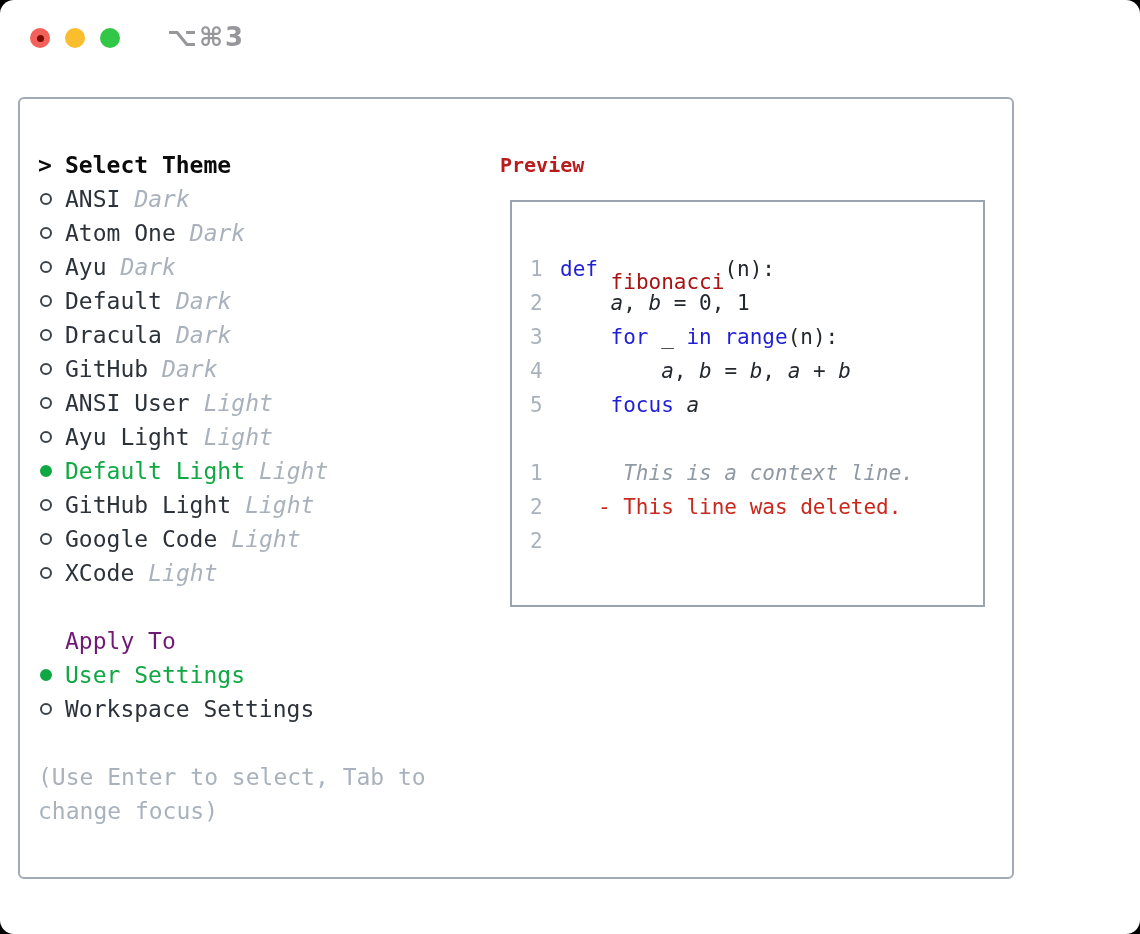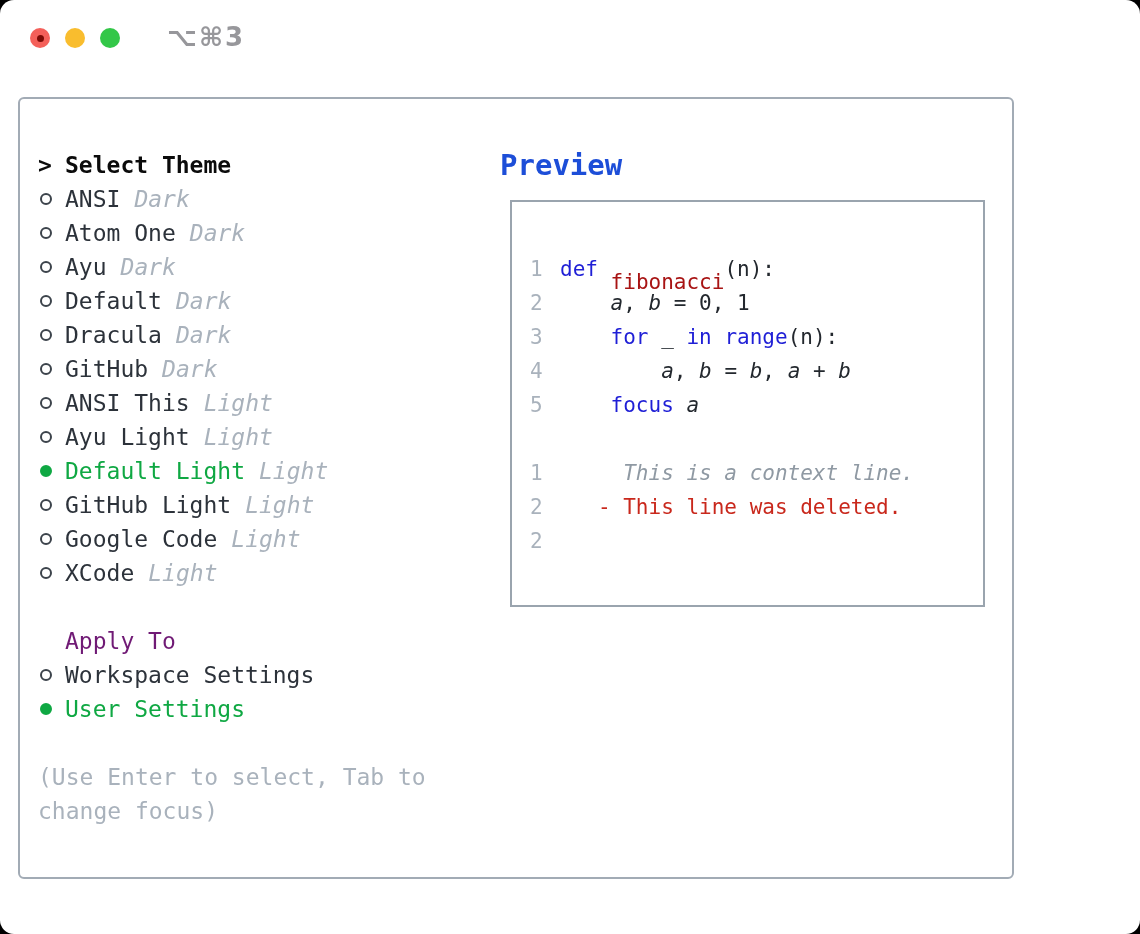--- a/index.html
+++ b/index.html
@@ -53,21 +53,21 @@
   .apply-header { color:#701a75; }
   .opt-label { color:#2c323a; }
   .opt-label.sel { color:#0fa843; }
   .hint {
     margin-top:34px; width:424px;
     color:#a9b2bc; 
   }
   
   .preview-header {
     position:absolute; left:480px; top:49px;
-    font-size:29px; line-height:34px; font-weight:bold; color:#1d4ed8;
+    font-size:20px; line-height:34px; font-weight:bold; color:#b91c1c;
   }
   .preview-box {
     position:absolute; left:490px; top:101px;
     width:471px; height:403px;
     border:2px solid #9aa4ae;
     background:#fff;
     font-size:21px; line-height:34px;
     box-sizing:content-box;
     overflow:hidden;
   }
@@ -106,36 +106,36 @@
         <span class="header-label">Select Theme</span>
       </div>
 
       <div id="theme-list">
           <div class="row"><span class="marker"><span class="circle"></span></span><span class="theme-name">ANSI</span><span class="variant">Dark</span></div>
           <div class="row"><span class="marker"><span class="circle"></span></span><span class="theme-name">Atom One</span><span class="variant">Dark</span></div>
           <div class="row"><span class="marker"><span class="circle"></span></span><span class="theme-name">Ayu</span><span class="variant">Dark</span></div>
           <div class="row"><span class="marker"><span class="circle"></span></span><span class="theme-name">Default</span><span class="variant">Dark</span></div>
           <div class="row"><span class="marker"><span class="circle"></span></span><span class="theme-name">Dracula</span><span class="variant">Dark</span></div>
           <div class="row"><span class="marker"><span class="circle"></span></span><span class="theme-name">GitHub</span><span class="variant">Dark</span></div>
-          <div class="row"><span class="marker"><span class="circle"></span></span><span class="theme-name">ANSI This</span><span class="variant">Light</span></div>
+          <div class="row"><span class="marker"><span class="circle"></span></span><span class="theme-name">ANSI User</span><span class="variant">Light</span></div>
           <div class="row"><span class="marker"><span class="circle"></span></span><span class="theme-name">Ayu Light</span><span class="variant">Light</span></div>
           <div class="row"><span class="marker"><span class="circle filled"></span></span><span class="theme-name sel">Default Light</span><span class="variant">Light</span></div>
           <div class="row"><span class="marker"><span class="circle"></span></span><span class="theme-name">GitHub Light</span><span class="variant">Light</span></div>
           <div class="row"><span class="marker"><span class="circle"></span></span><span class="theme-name">Google Code</span><span class="variant">Light</span></div>
           <div class="row"><span class="marker"><span class="circle"></span></span><span class="theme-name">XCode</span><span class="variant">Light</span></div>
         </div>
 
       <div class="apply-to">
         <div class="row">
           <span class="marker"></span>
           <span class="apply-header">Apply To</span>
         </div>
         <div id="apply-list">
+            <div class="row"><span class="marker"><span class="circle filled"></span></span><span class="opt-label sel">User Settings</span></div>
             <div class="row"><span class="marker"><span class="circle"></span></span><span class="opt-label">Workspace Settings</span></div>
-            <div class="row"><span class="marker"><span class="circle filled"></span></span><span class="opt-label sel">User Settings</span></div>
           </div>
       </div>
 
       <div class="hint">(Use Enter to select, Tab to change focus)</div>
     </div>
 
     <div class="preview-header">Preview</div>
 
     <div class="preview-box">
       <div class="code-area">

